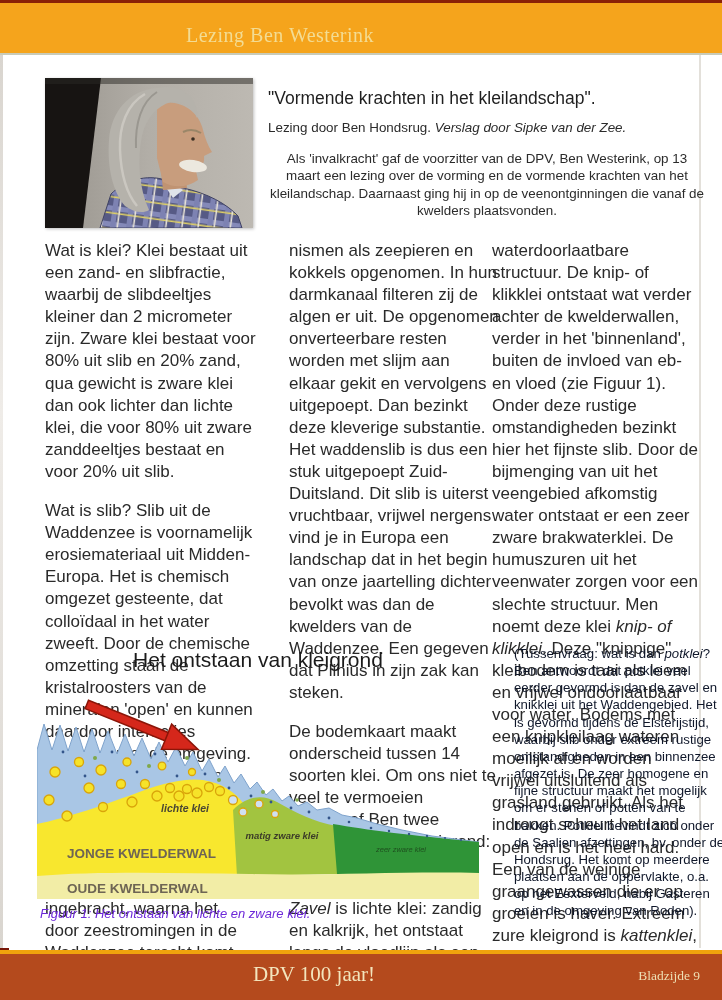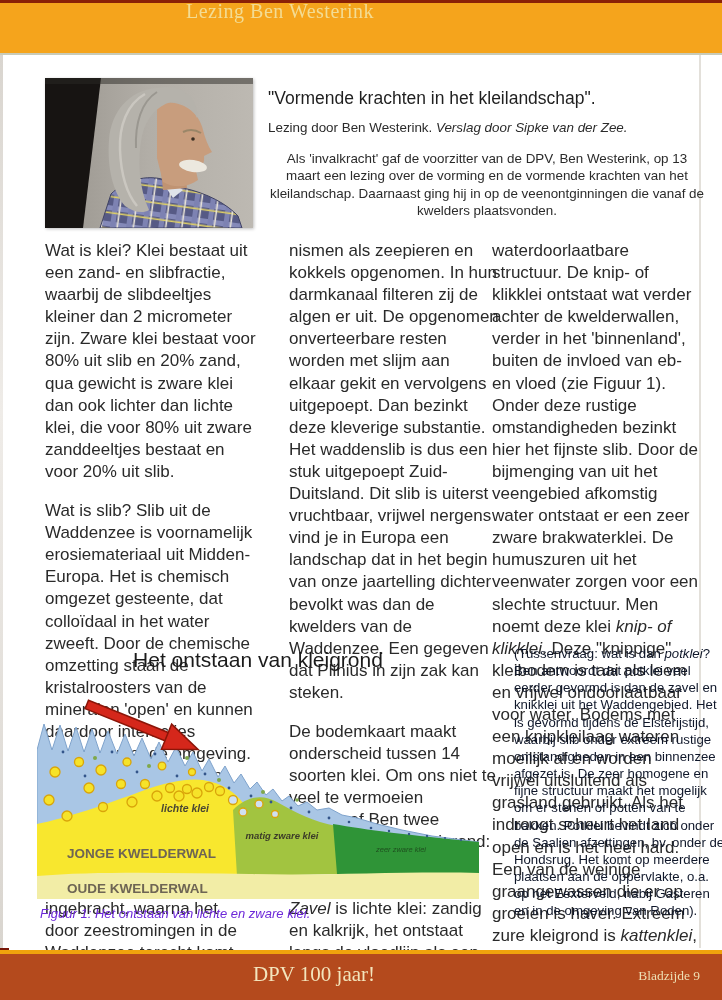--- a/index.html
+++ b/index.html
@@ -9,21 +9,21 @@
 
   
   .edge-left-top{position:absolute;left:0;top:0;width:10px;height:55px;background:#43100a;}
   .edge-left-mid{position:absolute;left:0;top:55px;width:3px;height:893px;background:linear-gradient(#d9d5cf,#efece8 40%,#d9d5cf);}
   .edge-left-bottom{position:absolute;left:0;top:948px;width:9px;height:52px;background:#771608;}
   .edge-right{position:absolute;left:699px;top:55px;width:2px;height:893px;background:#e3e0da;}
 
   
   .top-line{position:absolute;left:0;top:0;width:722px;height:3px;background:#8a2106;}
   .header-bar{position:absolute;left:0;top:3px;width:722px;height:50px;background:#f5a41c;border-bottom:2px solid #c9cbb8;}
-  .header-title{position:absolute;left:0;top:0;width:560px;text-align:center;
+  .header-title{position:absolute;left:0;top:24px;width:560px;text-align:center;
       font-family:"Liberation Serif",serif;font-size:20px;color:#f3dc93;letter-spacing:.5px;}
 
   
   .photo{position:absolute;left:45px;top:78px;width:208px;height:150px;box-shadow:1px 1px 3px rgba(0,0,0,.25);}
 
   
   .article-title{position:absolute;left:268px;top:88px;width:440px;font-size:17.5px;color:#1f1f1f;}
   .article-byline{position:absolute;left:268px;top:120px;width:440px;font-size:13.4px;color:#2b2b2b;}
   .article-intro{position:absolute;left:268px;top:150px;width:438px;font-size:13.4px;line-height:1.3;color:#2b2b2b;text-align:center;}
 
@@ -98,21 +98,21 @@
     <path d="M138,54 C144,51 151,52 156,55" stroke="#9a8668" stroke-width="2" fill="none"></path>
     <circle cx="148" cy="61" r="1.8" fill="#3a2d22"></circle>
     <path d="M158,62 C162,66 163,71 161,75" stroke="#b08а66" stroke-width="1" fill="none" opacity="0.4"></path>
 
     <path d="M112,10 C84,12 66,34 64,62 C62,90 68,114 80,128 C88,134 98,136 104,132 C94,110 92,82 97,58 C101,40 112,28 126,24 C140,22 148,30 152,40 C154,30 148,18 136,12 C128,8 120,9 112,10 Z" fill="#b5b2ab"></path>
     <path d="M100,16 C82,26 74,48 75,72 C76,96 82,116 92,128" stroke="#cfccc5" stroke-width="2.5" fill="none" opacity="0.8"></path>
     <path d="M112,14 C96,24 90,46 91,70" stroke="#8f8c85" stroke-width="2" fill="none" opacity="0.7"></path>
   </svg>
 
   <div class="article-title">"Vormende krachten in het kleilandschap".</div>
-  <div class="article-byline"><span>Lezing door Ben Westerink. </span><span class="it">Verslag door Sipke van der Zee.</span></div>
+  <div class="article-byline"><span>Lezing door Ben Hondsrug. </span><span class="it">Verslag door Sipke van der Zee.</span></div>
   <div class="article-intro">Als 'invalkracht' gaf de voorzitter van de DPV, Ben Westerink, op 13 maart een lezing over de vorming en de vormende krachten van het kleilandschap. Daarnaast ging hij in op de veenontginningen die vanaf de kwelders plaatsvonden.</div>
 
   <div class="col col-1">
     <p>Wat is klei? Klei bestaat uit een zand- en slibfractie, waarbij de slibdeeltjes kleiner dan 2 micrometer zijn. Zware klei bestaat voor 80% uit slib en 20% zand, qua gewicht is zware klei dan ook lichter dan lichte klei, die voor 80% uit zware zanddeeltjes bestaat en voor 20% uit slib.</p>
     <p>Wat is slib? Slib uit de Waddenzee is voornamelijk erosiemateriaal uit Midden-Europa. Het is chemisch omgezet gesteente, dat colloïdaal in het water zweeft. Door de chemische omzetting staan de kristalroosters van de mineralen 'open' en kunnen daardoor interacties aangaan met de omgeving. Een voorbeeld van zo'n interactie is het uitwisselen van o.a. metaalionen. Het erosiemateriaal werd -en wordt nog steeds- door de Rijn de Noordzee ingebracht, waarna het door zeestromingen in de Waddenzee terecht komt. In de Waddenzee wordt het slib door orga-</p>
   </div>
   <div class="col col-2">
     <p>nismen als zeepieren en kokkels opgenomen. In hun darmkanaal filteren zij de algen er uit. De opgenomen onverteerbare resten worden met slijm aan elkaar gekit en vervolgens uitgepoept. Dan bezinkt deze kleverige substantie. Het waddenslib is dus een stuk uitgepoept Zuid-Duitsland. Dit slib is uiterst vruchtbaar, vrijwel nergens vind je in Europa een landschap dat in het begin van onze jaartelling dichter bevolkt was dan de kwelders van de Waddenzee. Een gegeven dat Plinius in zijn zak kan steken.</p>
     <p><span>De bodemkaart maakt onderscheid tussen 14 soorten klei. Om ons niet te veel te vermoeien beschreef Ben twee extreme soorten kleigrond: ten eerste zavel en ten tweede knip- of klikklei. </span><span class="it">Zavel</span><span> is lichte klei: zandig en kalkrijk, het ontstaat langs de vloedlijn als een </span><span class="it">kwelderwal</span><span>. Zavel is zeer vruchtbaar vanwege de open, dwz</span></p>
   </div>

